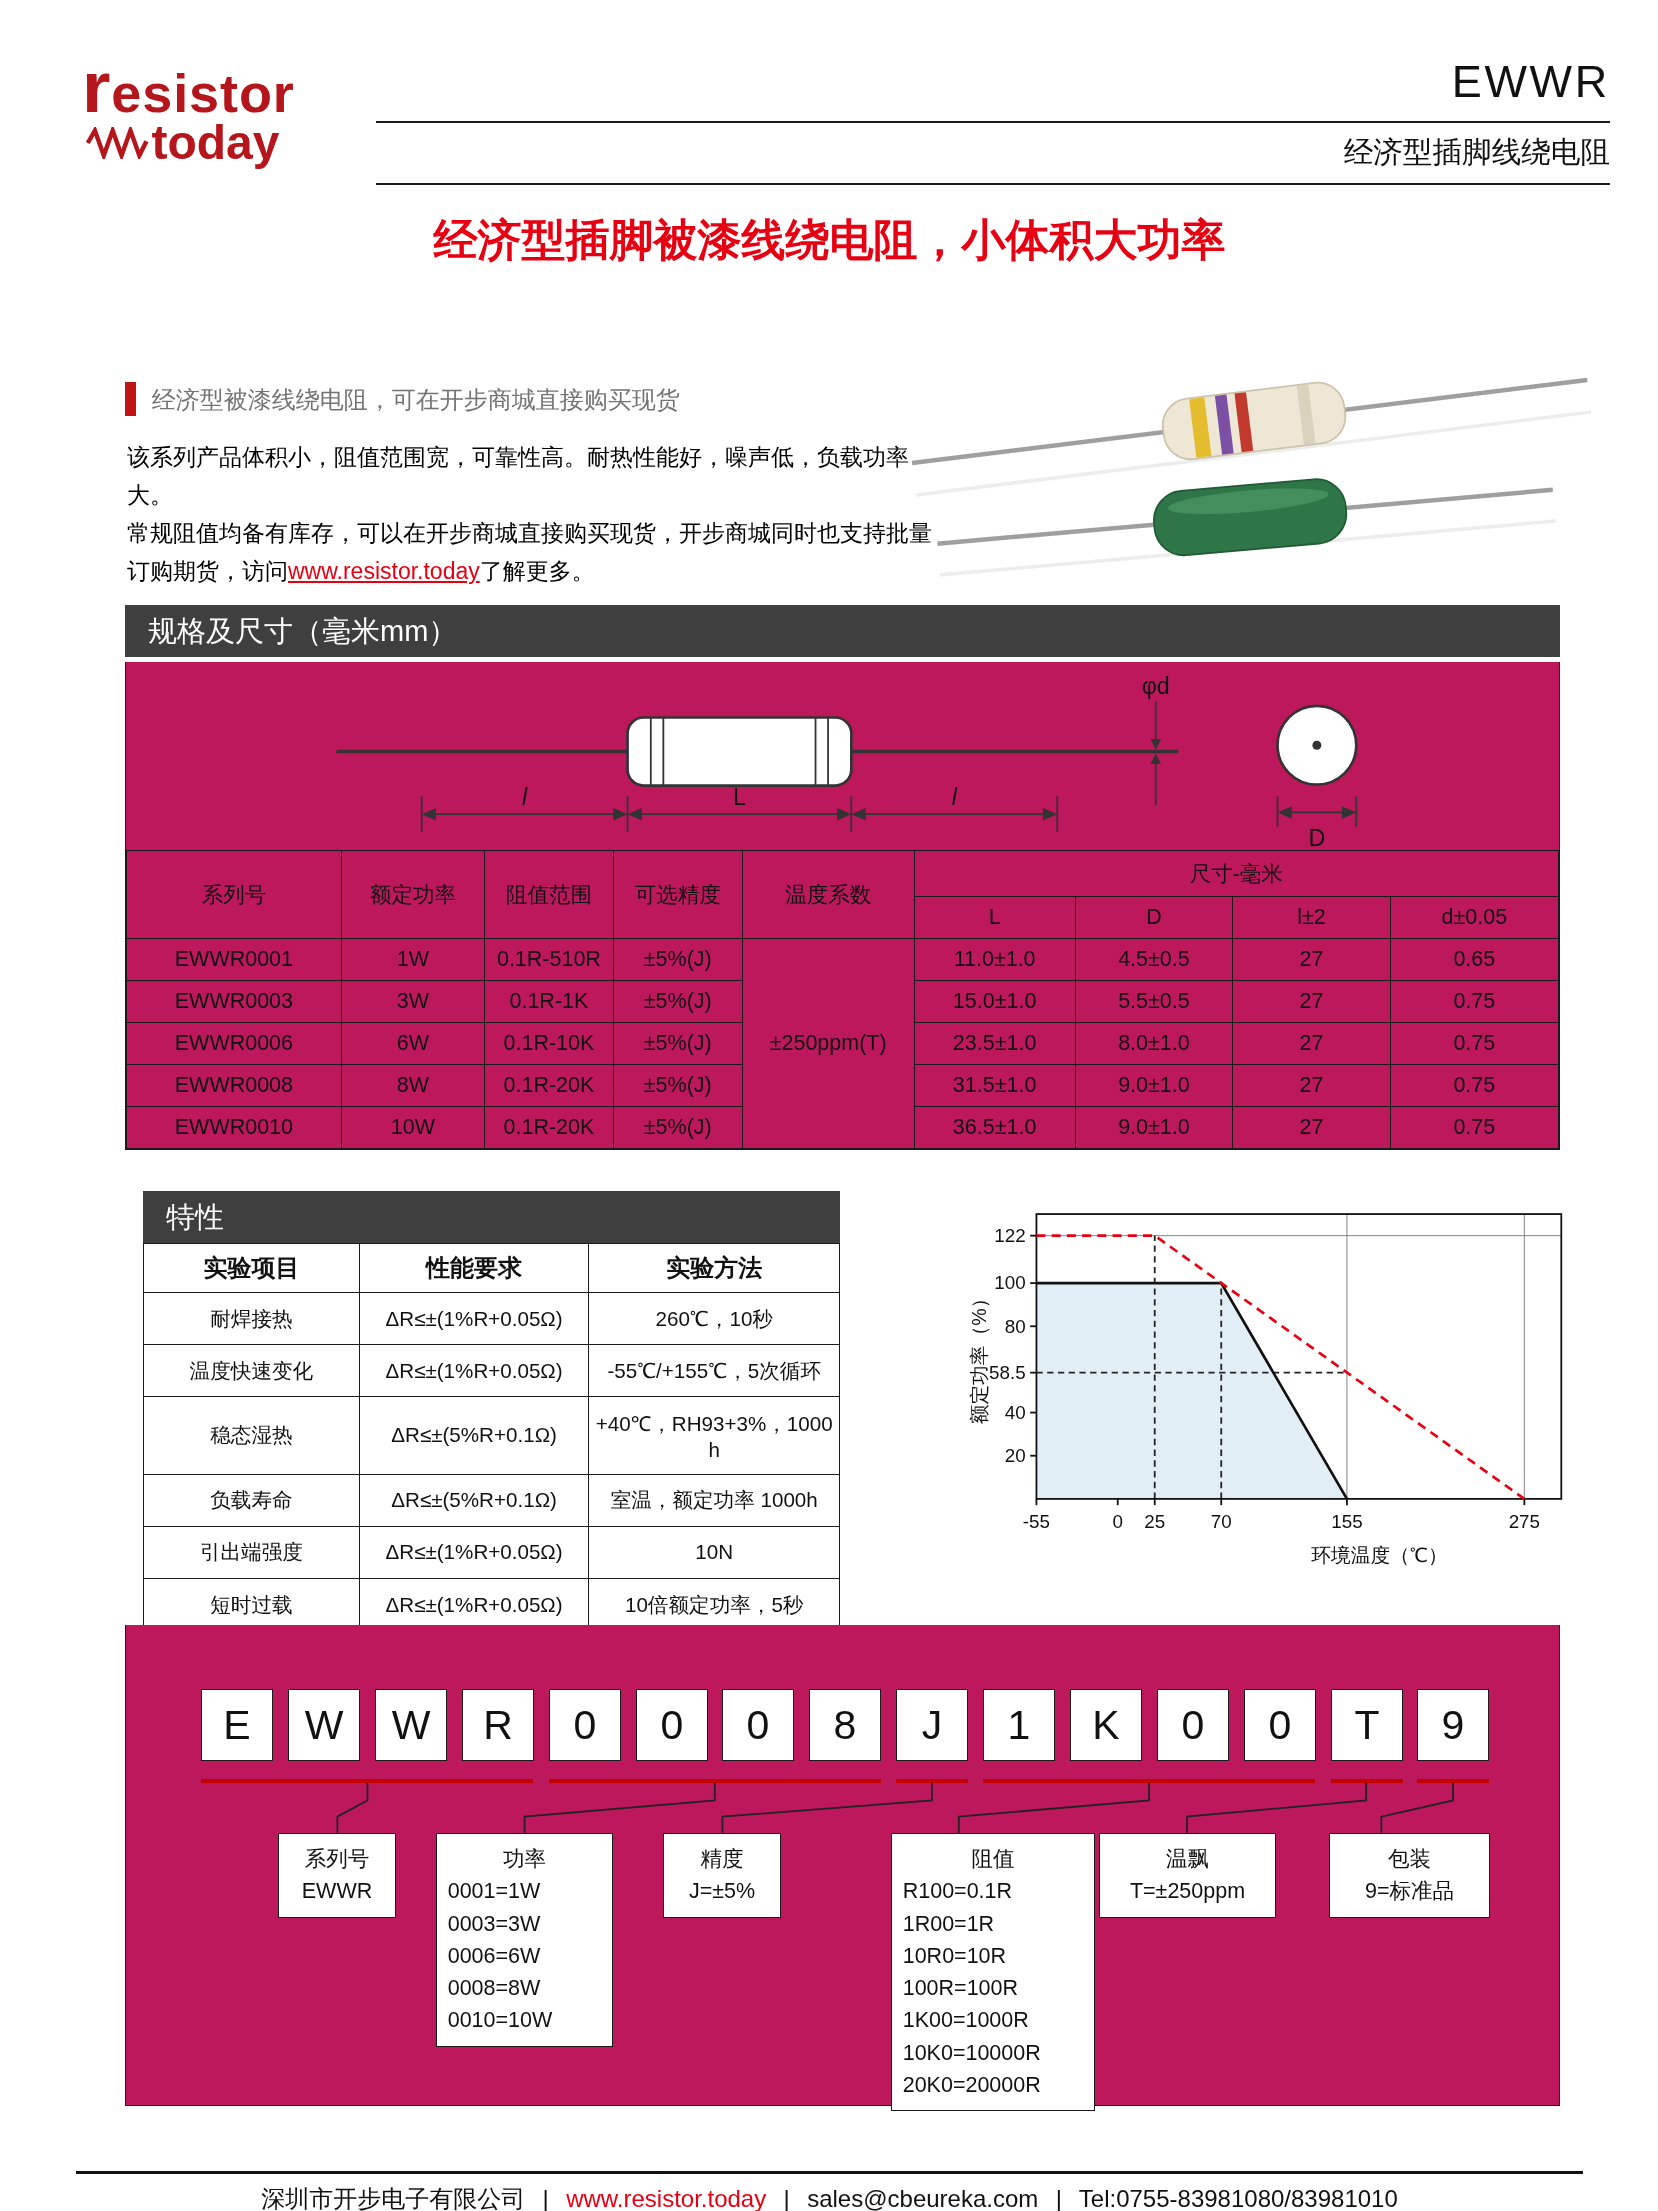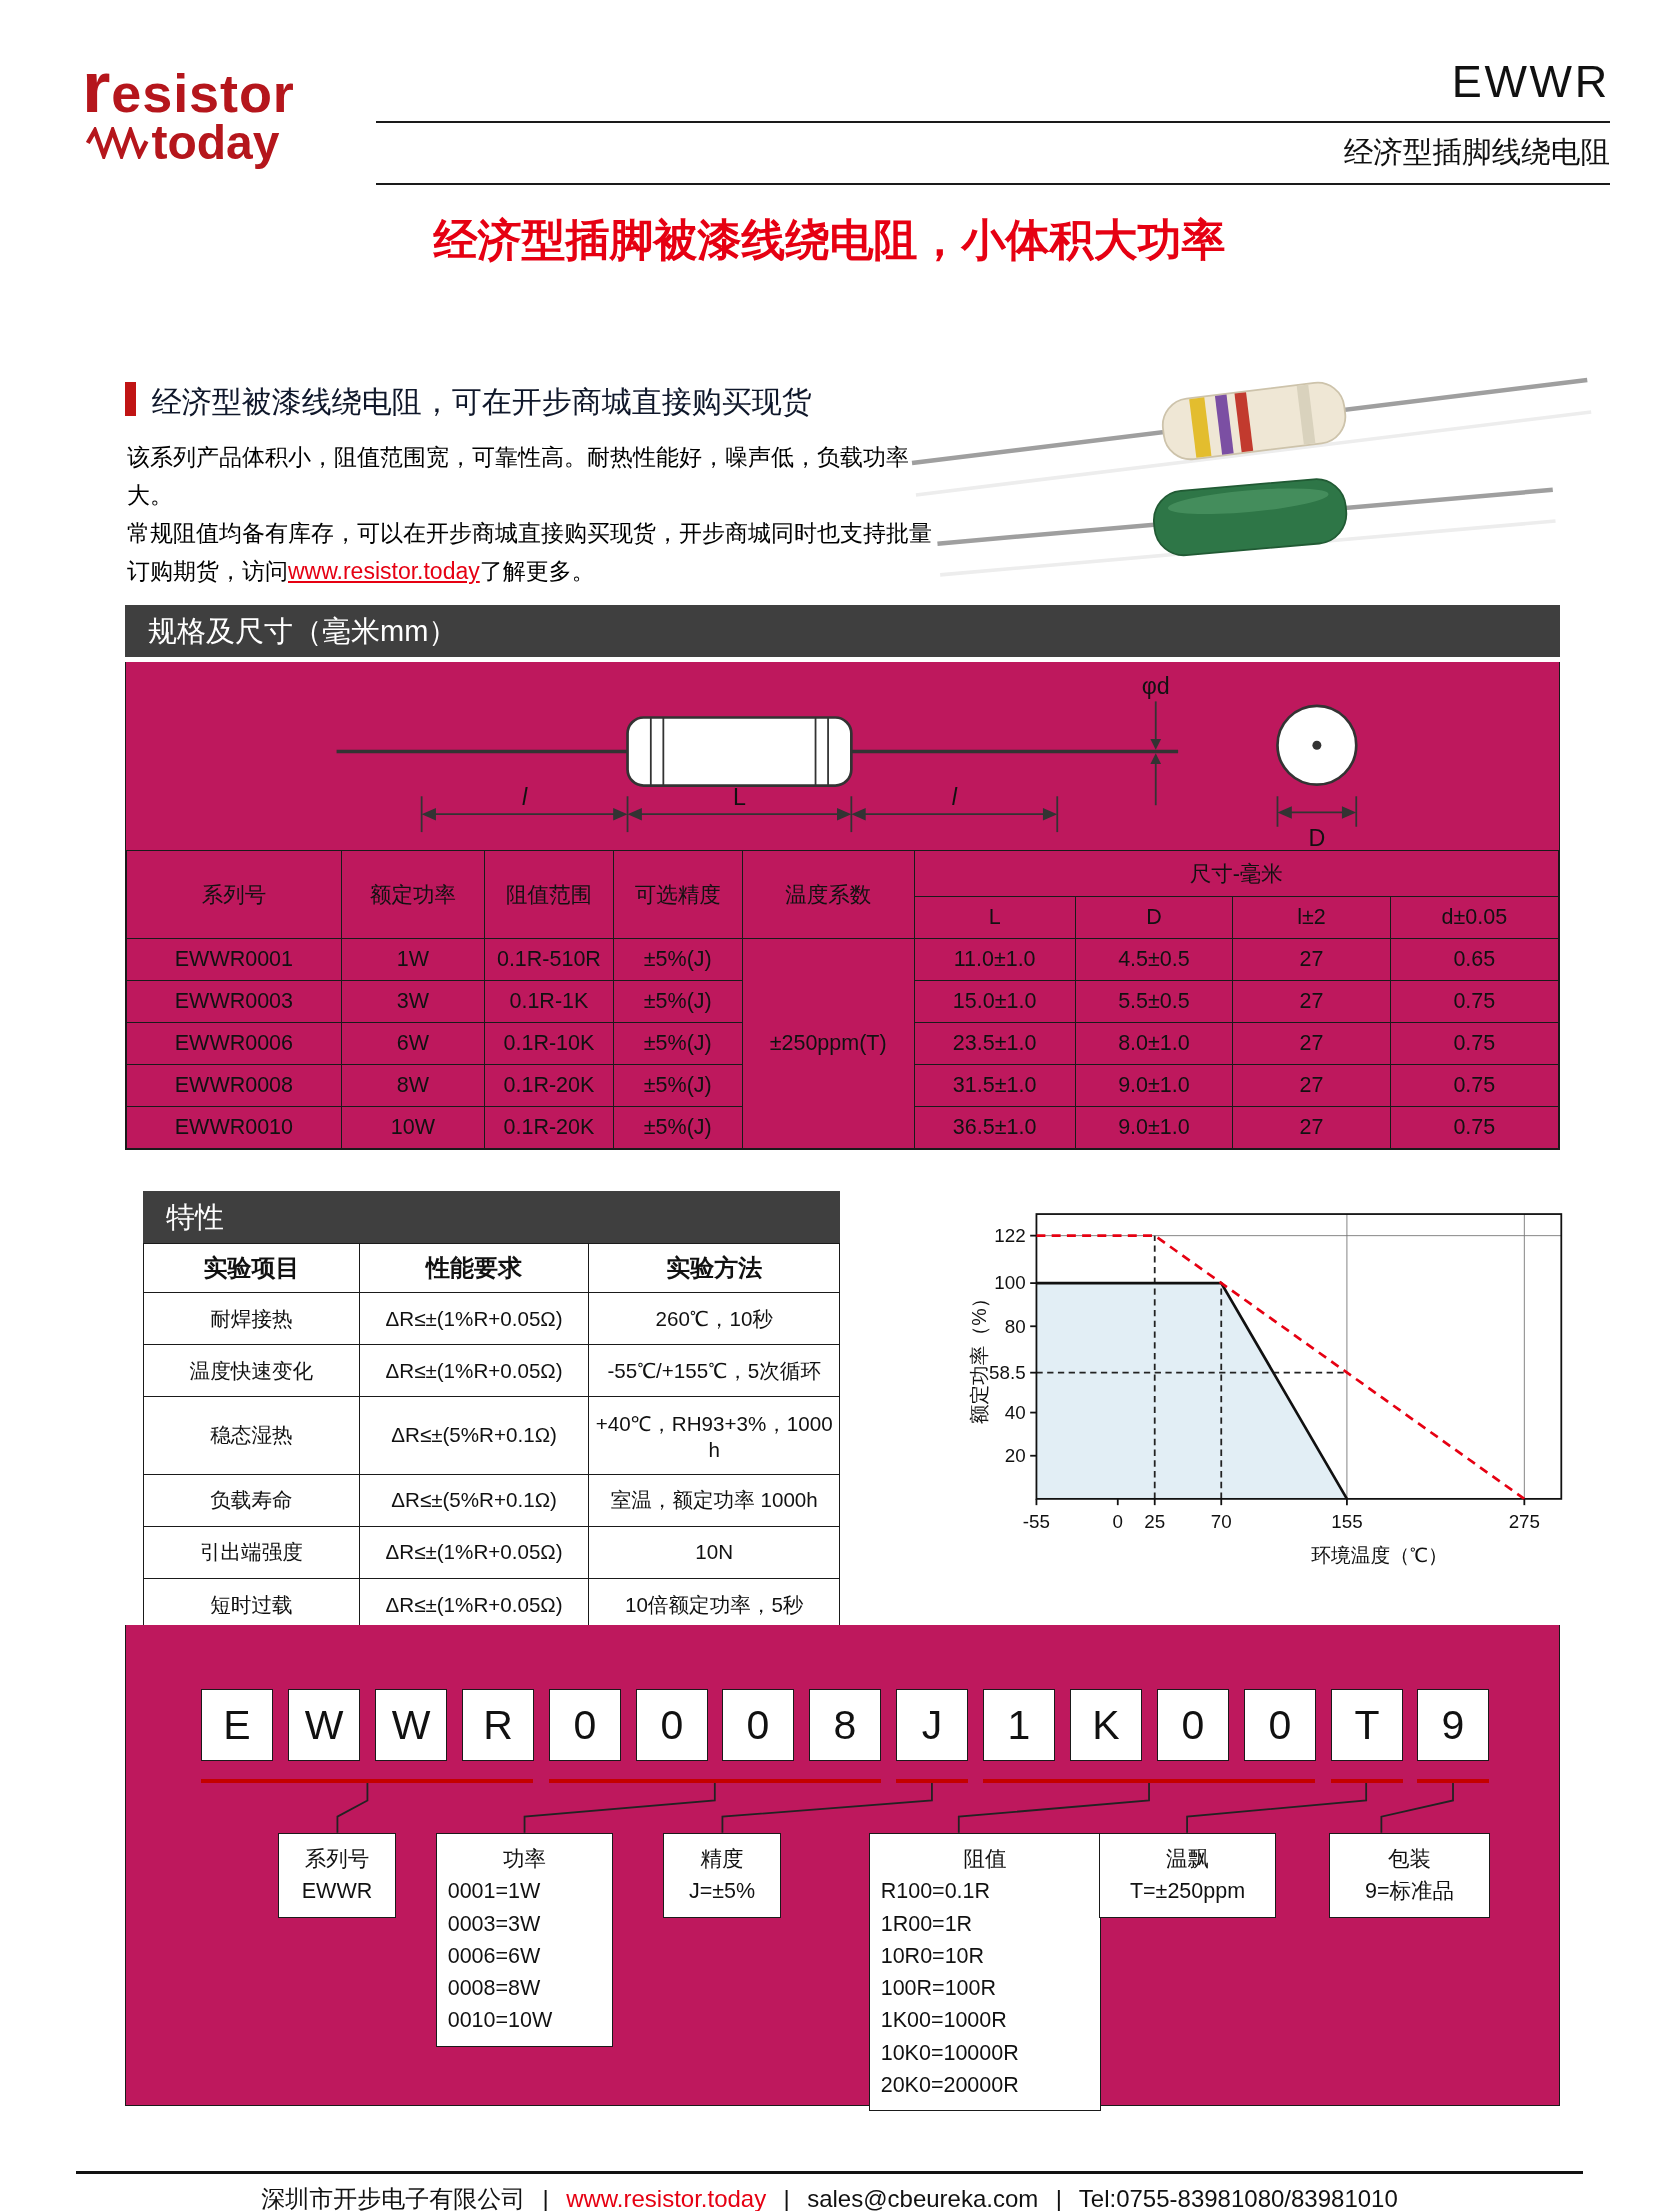--- a/index.html
+++ b/index.html
@@ -11,21 +11,21 @@
   .logo-line1::first-letter{font-size:73px;}
   .logo-line2{display:flex;align-items:center;font-size:48px;font-weight:bold;line-height:1;margin-top:-3.6px;margin-left:3.6px;}
   .logo-zigzag{margin-right:1.8px;}
   .header-right{position:absolute;left:376px;top:56px;width:1234px;text-align:right;}
   .product-code{font-size:45px;letter-spacing:2.7px;color:#111;margin-bottom:12.5px;}
   .h-rule{border-top:2.7px solid #1a1a1a;height:0;}
   .subtitle{font-size:29.6px;margin:9px 0 10.7px 0;color:#111;}
 
   .main-title{position:absolute;top:206px;left:0;width:100%;text-align:center;color:#e60012;font-weight:bold;font-size:44px;line-height:1.55;}
 
-  .intro-heading{position:absolute;left:125px;top:382px;display:flex;align-items:flex-start;font-size:30px;color:#0f172a;}
+  .intro-heading{position:absolute;left:125px;top:382px;display:flex;align-items:flex-end;font-size:24px;color:#737373;}
   .red-bar{width:10.7px;height:34px;background:#c01414;margin-right:16px;}
   .intro-body{position:absolute;left:127px;top:439px;width:806px;font-size:23px;line-height:1.65;color:#000;}
   .link{color:#e60012;text-decoration:underline;cursor:pointer;}
   .product-photo{position:absolute;left:896px;top:351px;}
 
   
   .sec-header{height:52px;background:#3f3f3f;color:#fff;font-size:29px;line-height:52px;padding-left:23px;box-sizing:border-box;}
   .sec-box{border:1.8px solid #1a1a1a;border-top:none;box-sizing:border-box;background:#be185d;}
 
   
@@ -370,21 +370,21 @@
           <div class="decode-line">0006=6W</div>
           <div class="decode-line">0008=8W</div>
           <div class="decode-line">0010=10W</div>
         </div>
         <div class="red-underline" style="left: 770px; width: 72px;"></div>
         <div class="decode-box center" style="left: 537px; width: 118px;">
           <div class="decode-label">精度</div>
           <div class="decode-line">J=±5%</div>
         </div>
         <div class="red-underline" style="left: 857px; width: 332px;"></div>
-        <div class="decode-box" style="left: 743px; width: 232px;">
+        <div class="decode-box" style="left: 765px; width: 204px;">
           <div class="decode-label">阻值</div>
           <div class="decode-line">R100=0.1R</div>
           <div class="decode-line">1R00=1R</div>
           <div class="decode-line">10R0=10R</div>
           <div class="decode-line">100R=100R</div>
           <div class="decode-line">1K00=1000R</div>
           <div class="decode-line">10K0=10000R</div>
           <div class="decode-line">20K0=20000R</div>
         </div>
         <div class="red-underline" style="left: 1205px; width: 72px;"></div>

